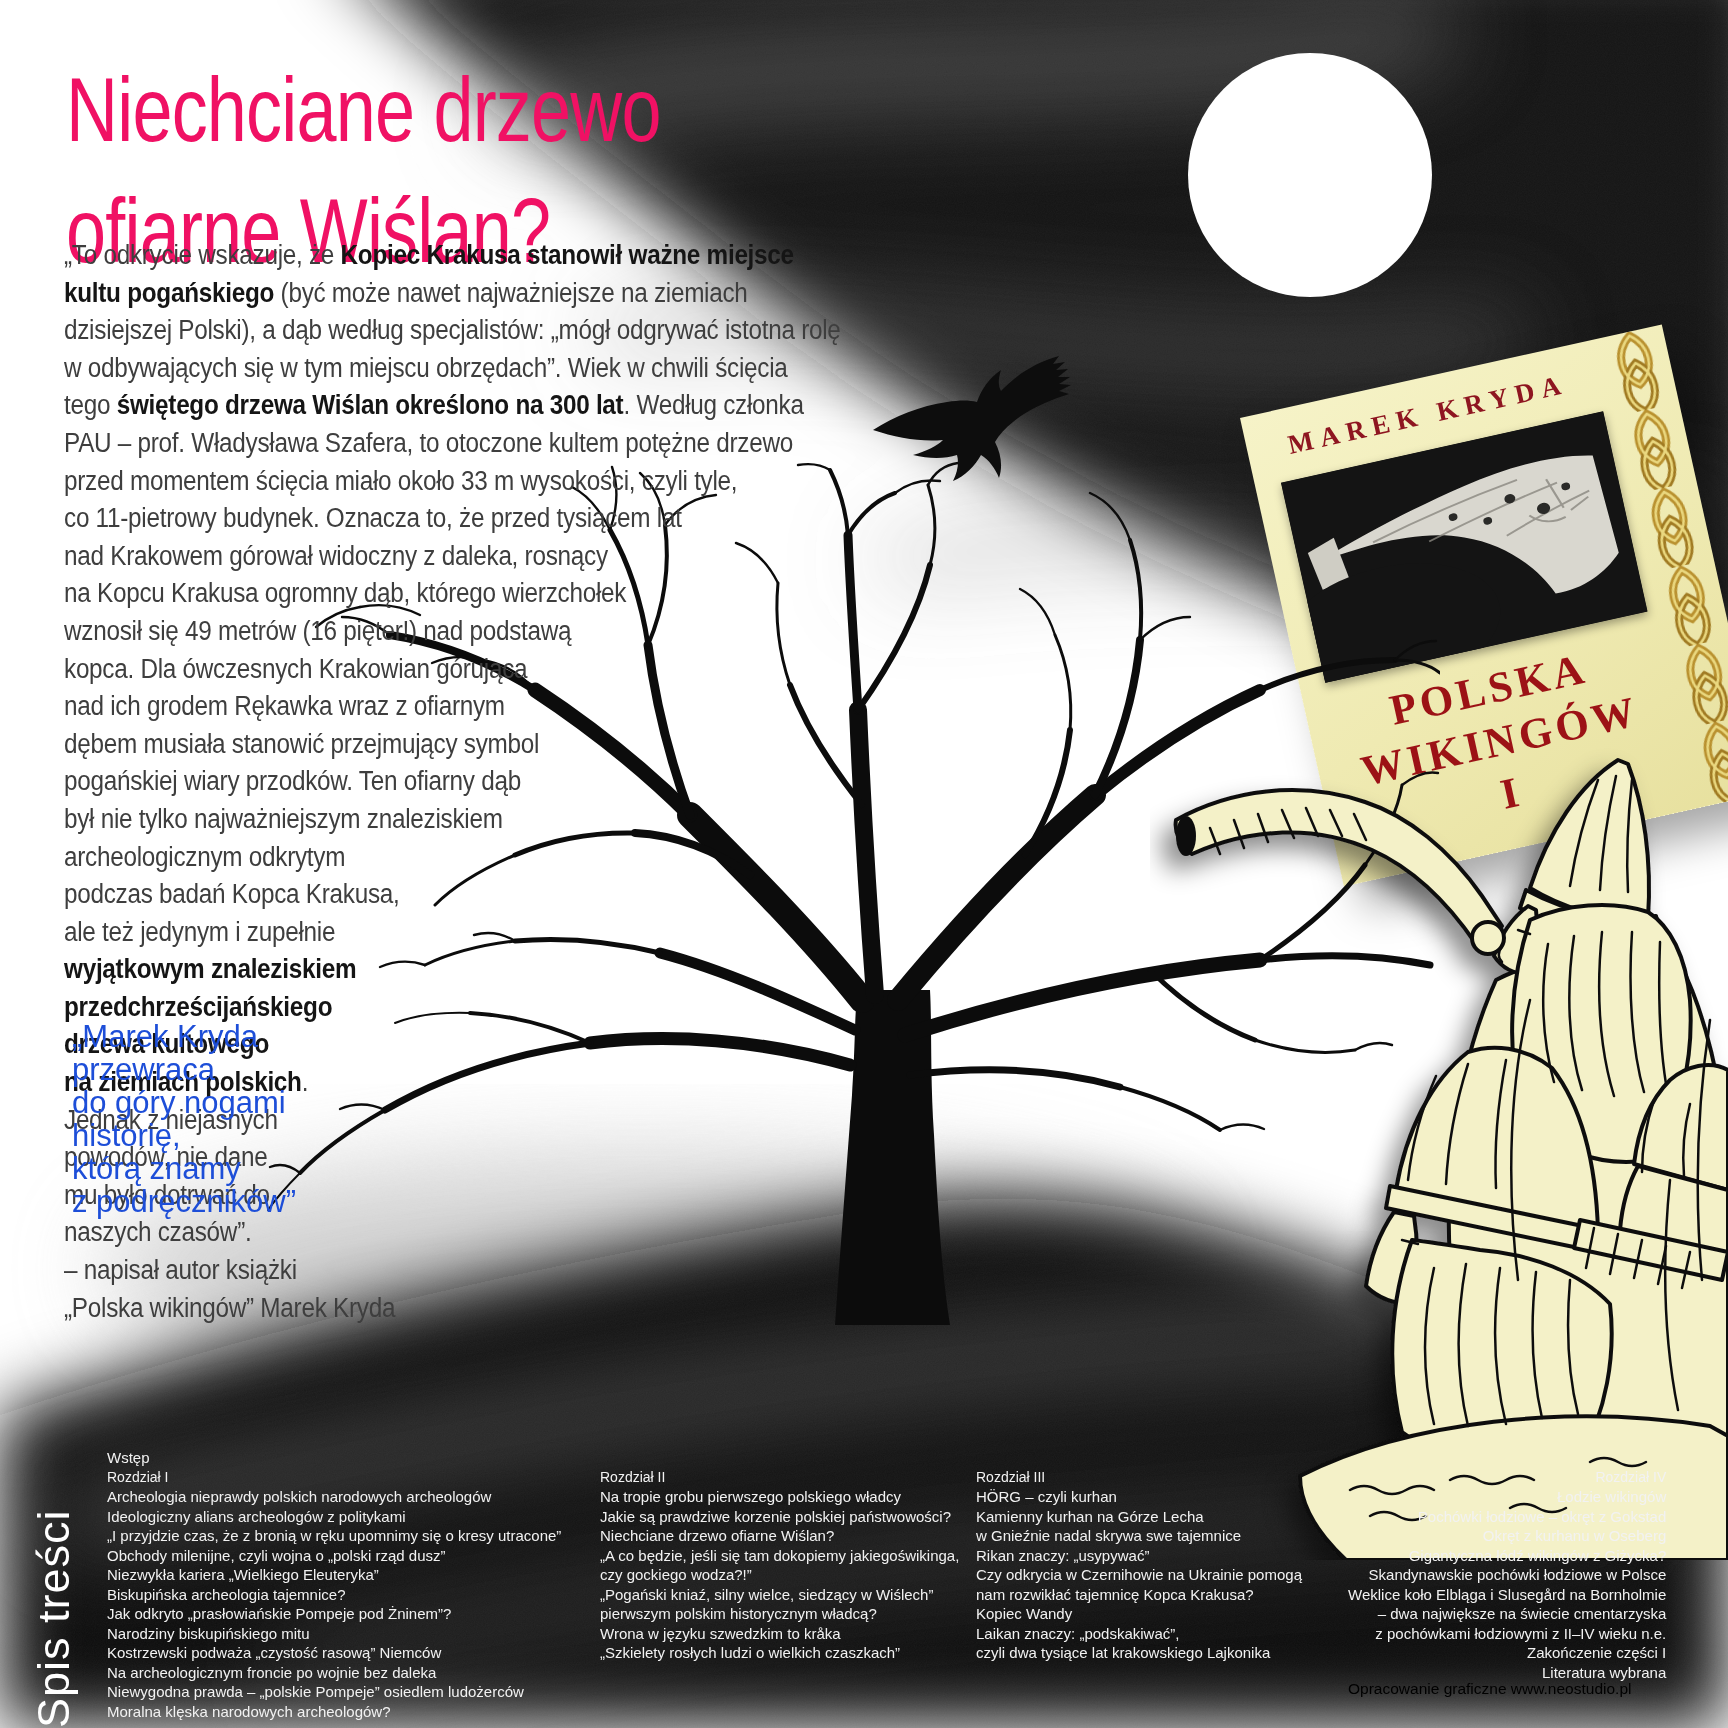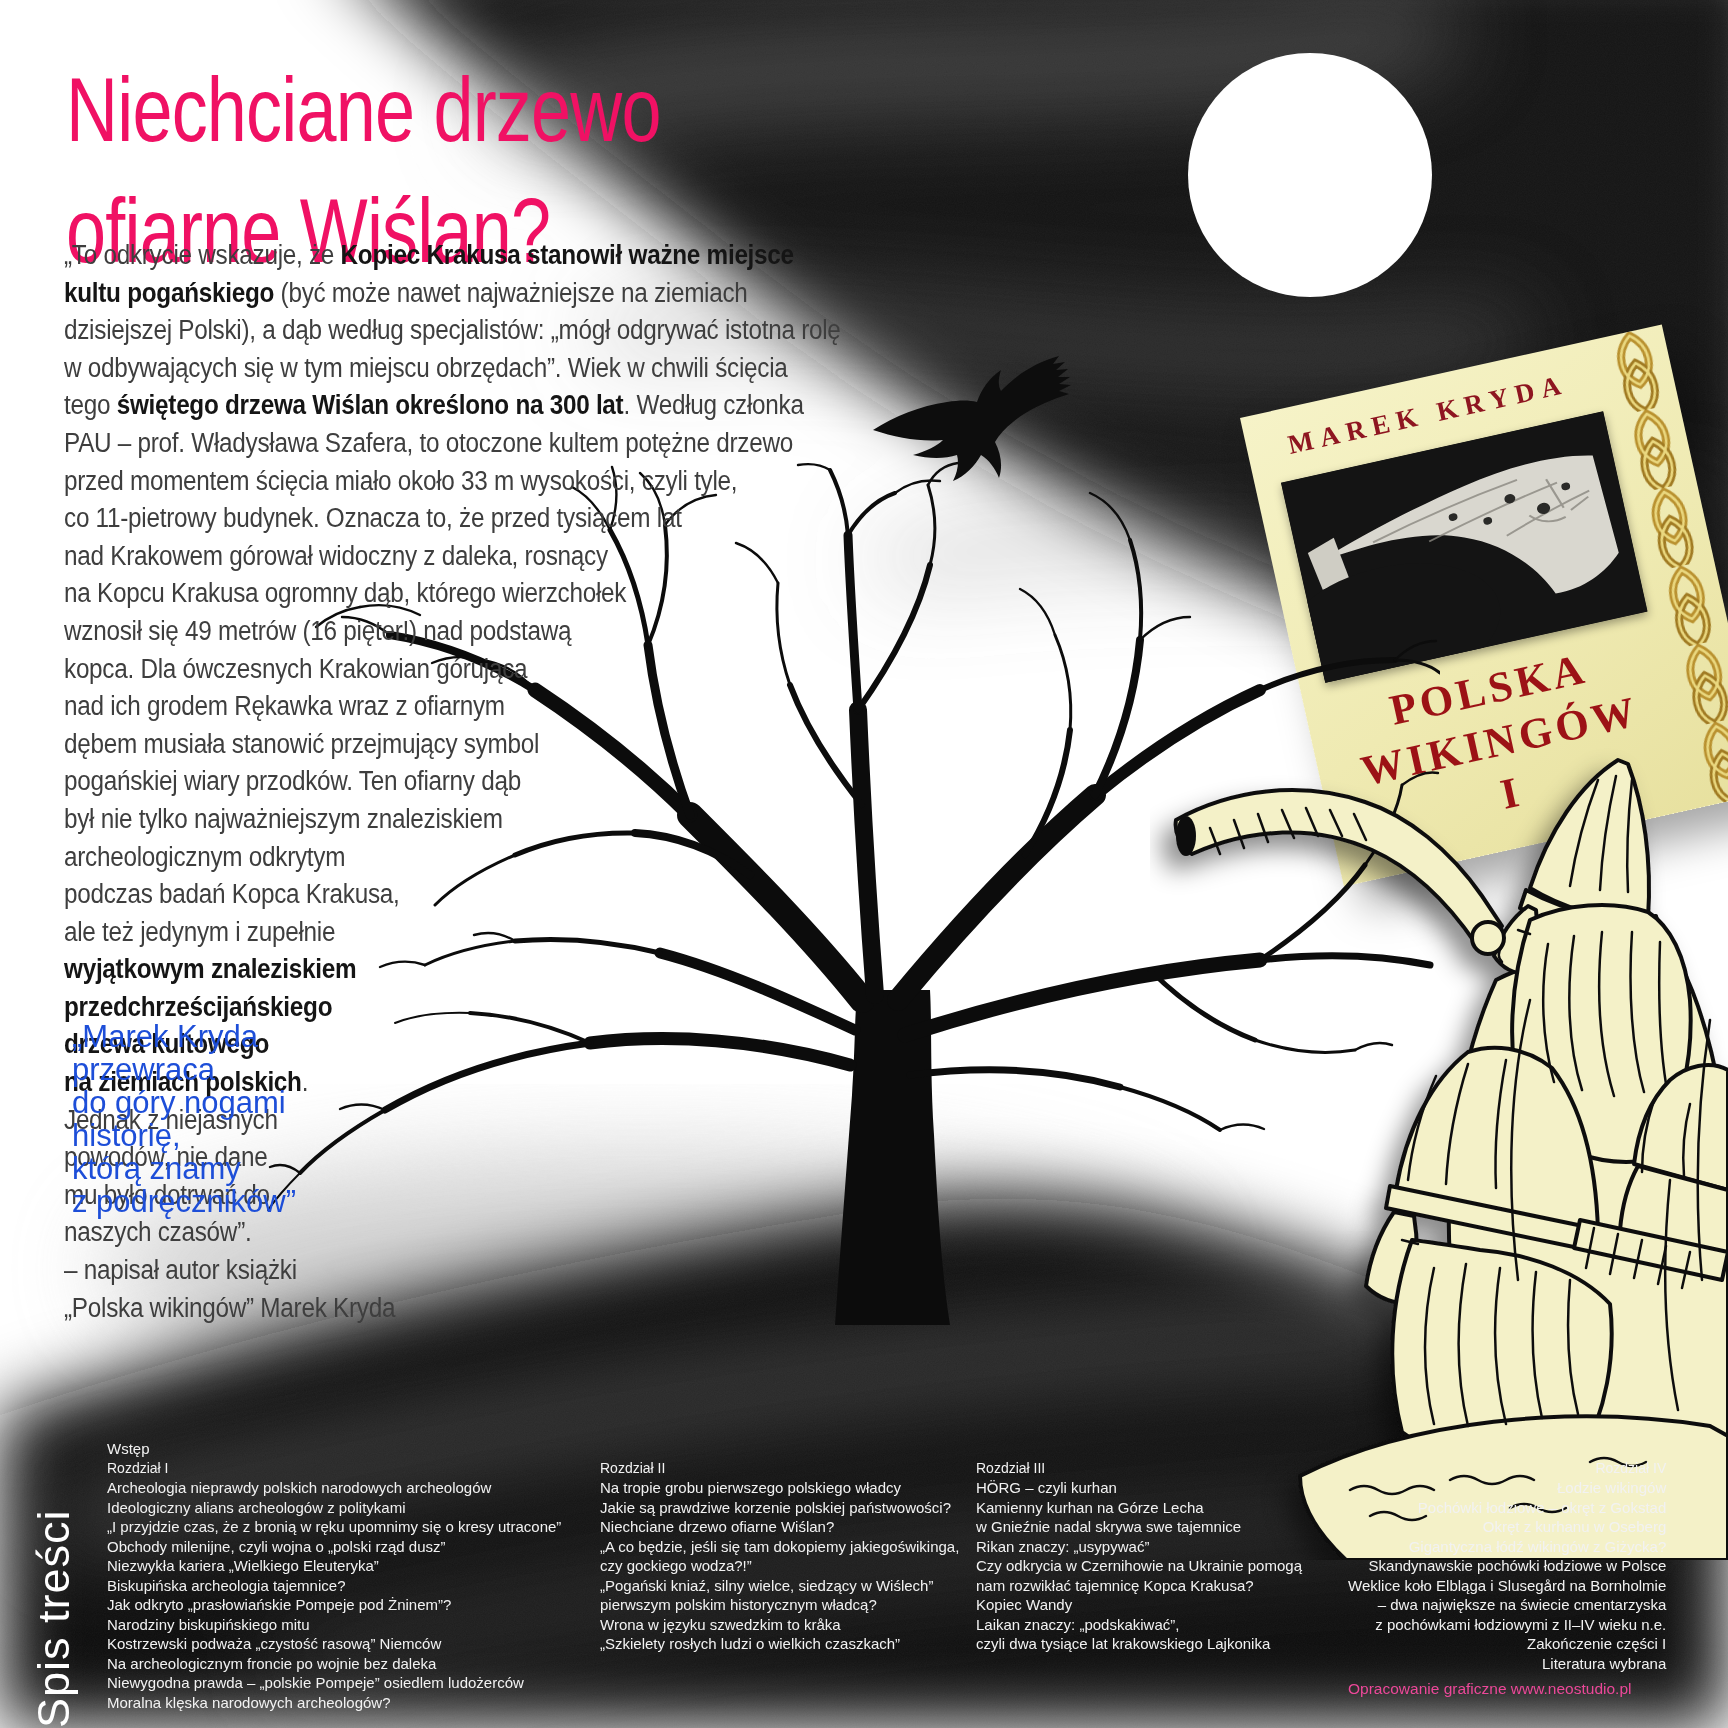--- a/index.html
+++ b/index.html
@@ -22,24 +22,24 @@
 
   
   .quote{left:72px;top:1020px;z-index:7;font-size:31px;line-height:33px;color:#1d4ed8;white-space:nowrap;}
 
   
   .spis{left:28px;top:1468px;z-index:7;color:#ffffff;font-size:45px;font-weight:300;
         writing-mode:vertical-rl;transform:rotate(180deg);height:260px;letter-spacing:1px;}
 
   
   .toc{left:0;top:1439px;width:1728px;z-index:7;color:#f2f2f2;font-size:15px;line-height:19.5px;}
-  .toc-col{position:absolute;top:0;white-space:nowrap;}
+  .toc-col{position:absolute;top:9px;white-space:nowrap;}
   .toc-col.c0{left:107px;} .toc-col.c1{left:600px;} .toc-col.c2{left:976px;} .toc-col.c3{left:1348px;text-align:right;}
   .toc-h{font-weight:400;font-size:14px;}
-  .credit{left:1348px;top:1680px;z-index:7;color:#ec4899;font-size:15.5px;white-space:nowrap;}
+  .credit{left:1348px;top:1680px;z-index:7;color:#000000;font-size:15.5px;white-space:nowrap;}
 
   
   .book{left:1240px;top:418px;width:432px;height:480px;z-index:2;transform:rotate(-12.5deg);
         transform-origin:0 0;background:linear-gradient(155deg,#f6f3c8 0%,#efeab2 55%,#e7e09e 100%);
         box-shadow:18px 26px 44px rgba(0,0,0,.35);}
   .book-author{position:absolute;left:0;top:22px;width:368px;text-align:center;
         font-family:"Liberation Serif","DejaVu Serif",serif;font-size:27px;letter-spacing:7px;
         color:#8e1520;font-weight:700;}
   .book-axe{position:absolute;left:26px;top:72px;width:330px;height:205px;background:#141414;
         box-shadow:0 4px 10px rgba(0,0,0,.35);}

